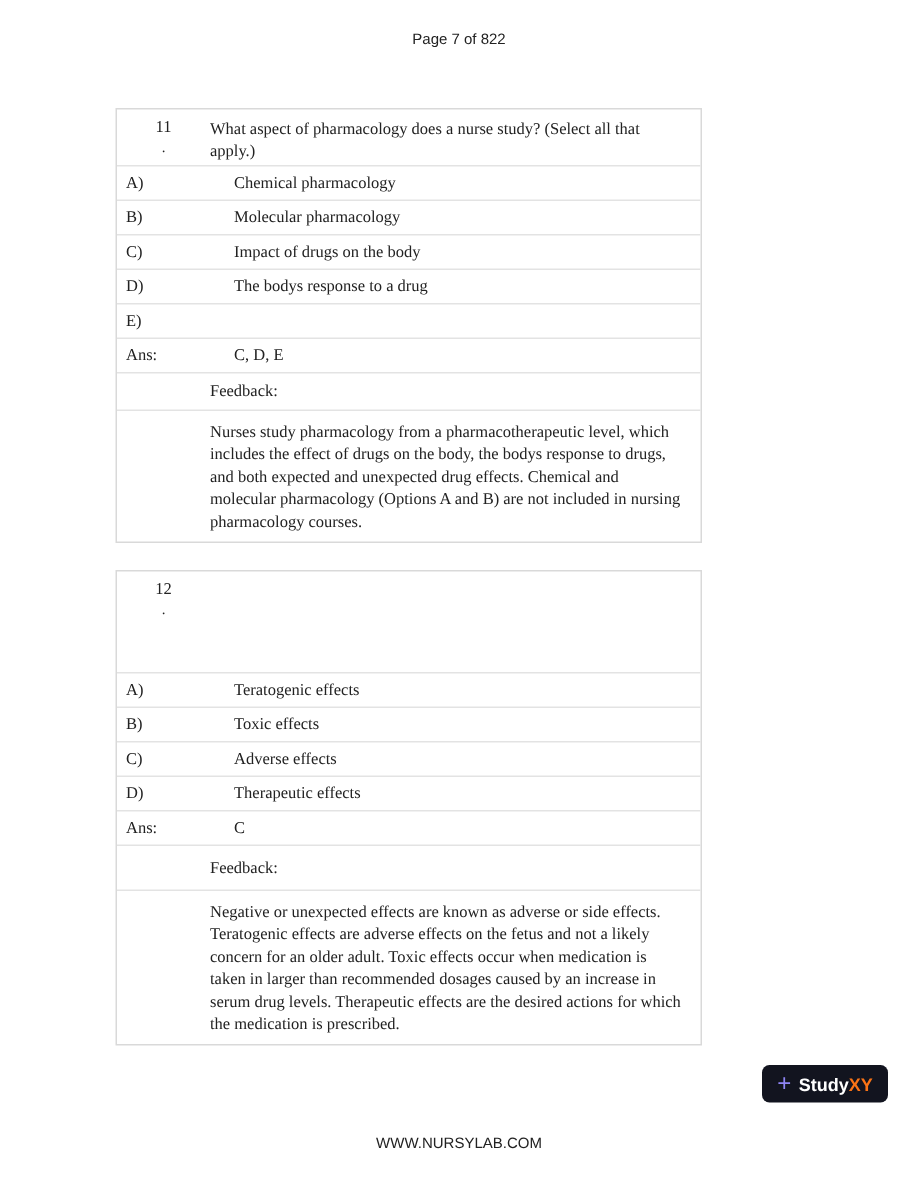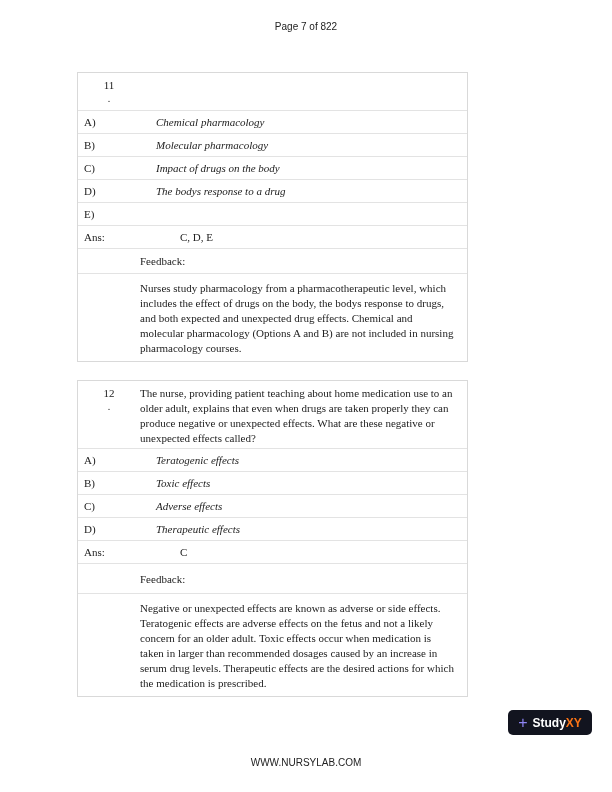--- a/index.html
+++ b/index.html
@@ -23,22 +23,22 @@
     .q1 { top: 72px; }
     .q2 { top: 380px; }
     .row { border-bottom: 1px solid #e3e3e3; position: relative; box-sizing: border-box; }
     .row:last-child { border-bottom: none; }
     .qrow { display: flex; }
     .qnum { width: 62px; text-align: center; padding-top: 5px; line-height: 14px; }
     .qnum .dot { display: block; font-size: 10px; line-height: 14px; }
     .qtext { flex: 1; padding: 5px 10px 5px 0; line-height: 15px; }
     .orow { height: 23px; display: flex; align-items: center; }
     .olabel { width: 62px; padding-left: 6px; box-sizing: border-box; }
-    .otext { padding-left: 16px; font-style: italic; }
-    .arow { height: 23px; display: flex; align-items: center; gap: 24px; }
+    .otext { padding-left: 16px; }
+    .arow { height: 23px; display: flex; align-items: center; }
     .alabel { width: 62px; padding-left: 6px; box-sizing: border-box; }
     .atext { padding-left: 16px; }
     .frow { height: 25px; display: flex; align-items: center; padding-left: 62px; }
     .fbrow { padding: 7px 12px 5px 62px; line-height: 15px; }
     .studyxy {
       position: absolute; left: 508px; top: 710px; width: 84px; height: 25px;
       background: #12141f; border-radius: 5px; display: flex; align-items: center;
       justify-content: center; gap: 5px;
       font-family: "Liberation Sans", sans-serif; font-weight: bold; font-size: 12px; color: #ffffff;
     }
@@ -49,20 +49,21 @@
 <body>
 
 <div class="page-header">Page 7 of 822</div>
 
 <div class="qtable q1">
   <div class="row qrow" style="height:38px;">
     <div class="qnum">
       <span>11</span>
       <span class="dot">.</span>
     </div>
+    <div class="qtext" style="padding-top:6px;">What aspect of pharmacology does a nurse study? (Select all that apply.)</div>
   </div>
   <div class="row orow">
     <span class="olabel">A)</span>
     <span class="otext">Chemical pharmacology</span>
   </div>
   <div class="row orow">
     <span class="olabel">B)</span>
     <span class="otext">Molecular pharmacology</span>
   </div>
   <div class="row orow">
@@ -85,21 +86,20 @@
   </div>
   <div class="row fbrow">Nurses study pharmacology from a pharmacotherapeutic level, which includes the effect of drugs on the body, the bodys response to drugs, and both expected and unexpected drug effects. Chemical and molecular pharmacology (Options A and B) are not included in nursing pharmacology courses.</div>
 </div>
 
 <div class="qtable q2">
   <div class="row qrow" style="height:68px;">
     <div class="qnum">
       <span>12</span>
       <span class="dot">.</span>
     </div>
-    <div class="qtext">The nurse, providing patient teaching about home medication use to an older adult, explains that even when drugs are taken properly they can produce negative or unexpected effects. What are these negative or unexpected effects called?</div>
   </div>
   <div class="row orow">
     <span class="olabel">A)</span>
     <span class="otext">Teratogenic effects</span>
   </div>
   <div class="row orow">
     <span class="olabel">B)</span>
     <span class="otext">Toxic effects</span>
   </div>
   <div class="row orow">

